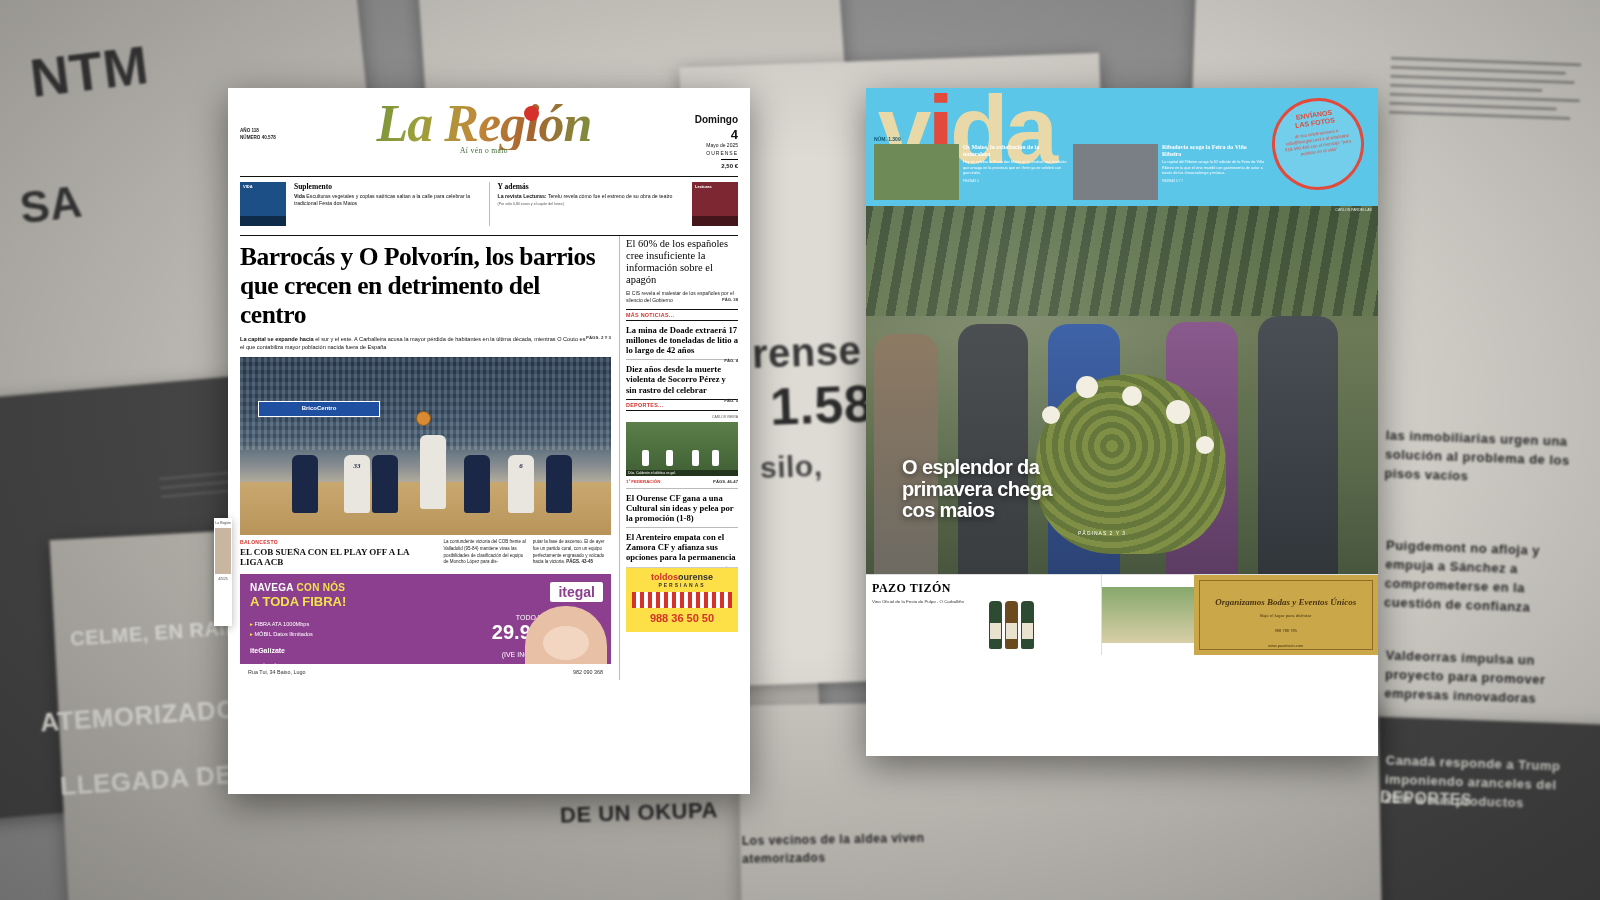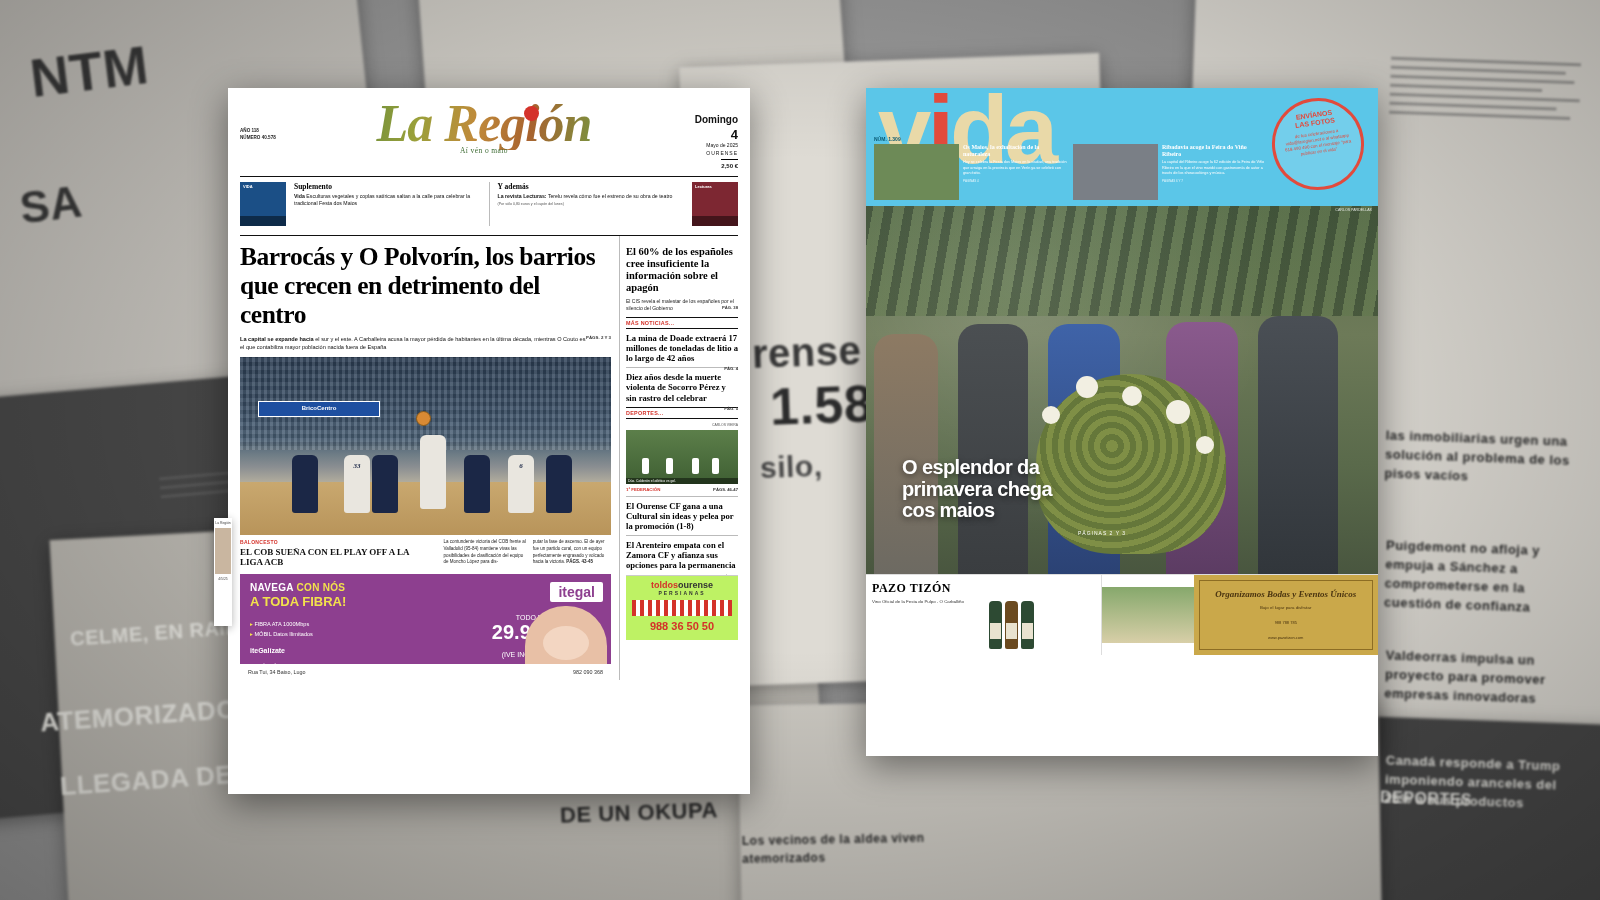--- a/index.html
+++ b/index.html
@@ -101,31 +101,31 @@
   .ad-itegal .right{flex:1;position:relative;}
   .ad-itegal .brand{position:absolute;right:8px;top:8px;background:#fff;color:#8d3f8f;font-weight:bold;font-size:14px;padding:2px 8px;border-radius:2px;}
   .ad-itegal .price{position:absolute;right:58px;top:40px;color:#fff;font-weight:bold;font-size:20px;}
   .ad-itegal .price small{font-size:7px;font-weight:normal;display:block;text-align:right;}
   .ad-itegal .face{position:absolute;right:4px;bottom:0;width:82px;height:74px;border-radius:40px 40px 0 0;background:#e8c0a6;}
   .ad-itegal .face:after{content:"";position:absolute;left:18px;top:20px;width:46px;height:34px;border-radius:50%;background:#f3d6c2;}
   .ad-itegal .bottombar{position:absolute;left:0;bottom:0;width:100%;height:16px;background:#fff;color:#333;font-size:5.4px;display:flex;align-items:center;justify-content:space-between;padding:0 8px;box-sizing:border-box;}
 
   
   .rail{width:112px;flex:none;border-left:1px solid #bbb;padding-left:6px;}
-  .rail h3{font-family:"Liberation Serif",serif;font-weight:bold;font-size:10.5px;line-height:1.15;margin:10px 0 4px 0;color:#000;}
+  .rail h3{font-family:"Liberation Serif",serif;font-weight:normal;font-size:10.5px;line-height:1.15;margin:2px 0 4px 0;color:#000;}
   .rail .lead{font-size:5px;line-height:1.5;color:#222;margin:0 0 4px 0;}
   .rail .pg{font-weight:bold;font-size:4.2px;color:#333;float:right;}
   .rail .sect{font-size:5.4px;font-weight:bold;color:#d4322a;border-top:1px solid #111;border-bottom:1px solid #111;padding:2px 0;margin:4px 0;letter-spacing:.3px;}
   .rail h4{font-family:"Liberation Serif",serif;font-weight:bold;font-size:8.6px;line-height:1.18;margin:4px 0 3px 0;}
   .rail .divider{height:1px;background:#bbb;margin:4px 0;}
   .rail .sportshot{height:54px;background:linear-gradient(180deg,#5c7f4a,#3f5f33);position:relative;margin:3px 0;}
   .rail .sportshot .p{position:absolute;bottom:10px;width:7px;height:16px;background:#fff;border-radius:2px;}
   .rail .sportshot .cp{position:absolute;left:0;bottom:0;width:100%;font-size:3.4px;color:#fff;background:rgba(0,0,0,.45);padding:1px 2px;box-sizing:border-box;}
   .rail .fed{font-size:4.4px;font-weight:bold;color:#d4322a;}
-  .rail .toldos{height:64px;background:#bef264;border-top:1px solid #ccc;margin-top:4px;position:relative;}
+  .rail .toldos{height:64px;background:#fde047;border-top:1px solid #ccc;margin-top:4px;position:relative;}
   .rail .toldos .tb{color:#d4322a;font-weight:bold;font-size:9px;text-align:center;padding-top:4px;}
   .rail .toldos .tb small{display:block;color:#333;font-size:5px;letter-spacing:2px;}
   .rail .toldos .stripes{height:16px;margin:4px 6px;background:repeating-linear-gradient(90deg,#d4322a 0 4px,#fff 4px 8px);}
   .rail .toldos .phone{text-align:center;color:#d4322a;font-weight:bold;font-size:11px;}
   .side-tab{position:absolute;left:-14px;top:430px;width:18px;height:108px;background:#fff;box-shadow:0 2px 8px rgba(0,0,0,.3);font-size:3.4px;color:#444;padding:3px 1px;box-sizing:border-box;text-align:center;}
   .side-tab .st-img{height:46px;background:#c9b6a0;margin:3px 0;}
 
   
   .rp{position:relative;width:100%;height:100%;box-sizing:border-box;background:#fff;}
   .vida-top{background:#5bc6e8;height:118px;position:relative;overflow:hidden;}
@@ -160,21 +160,21 @@
   .vida-bottom{height:80px;display:flex;border-top:1px solid #ddd;}
   .pazo{width:46%;border-right:1px solid #ddd;padding:6px;box-sizing:border-box;display:flex;gap:6px;}
   .pazo .txt{width:50%;}
   .pazo .txt .nm{font-family:"Liberation Serif",serif;font-weight:bold;font-size:12px;letter-spacing:.5px;}
   .pazo .txt .tag{font-size:4.4px;color:#333;line-height:1.5;margin-top:3px;}
   .bottles{flex:1;display:flex;gap:3px;align-items:flex-end;}
   .bottle{width:13px;height:48px;background:#2d4a33;border-radius:4px 4px 2px 2px;position:relative;}
   .bottle:after{content:"";position:absolute;left:1px;right:1px;top:22px;height:16px;background:#e9e2cf;}
   .bottle.amber{background:#6b4a20;}
   .house{flex:none;width:92px;height:56px;background:linear-gradient(180deg,#86a86c,#d8cfa8);align-self:center;}
-  .evento{flex:1;background:#caa84a;position:relative;box-sizing:border-box;color:#4a3410;}
+  .evento{flex:1;background:#caa84a;position:relative;padding:8px;box-sizing:border-box;color:#4a3410;}
   .evento .frame{position:absolute;inset:5px;border:1px solid #8d6d23;}
   .evento .t1{font-family:"Liberation Serif",serif;font-style:italic;font-size:9px;text-align:center;margin-top:14px;font-weight:bold;}
   .evento .t2{font-size:4.4px;text-align:center;margin-top:6px;}
   .evento .t3{font-size:4px;text-align:center;margin-top:10px;}
 </style>
 </head>
 <body>
 
 <div id="bg">
   <div class="sheet" style="left:-40px;top:-30px;width:420px;height:520px;transform:rotate(-6deg);background:#c9c6c0;"></div>

